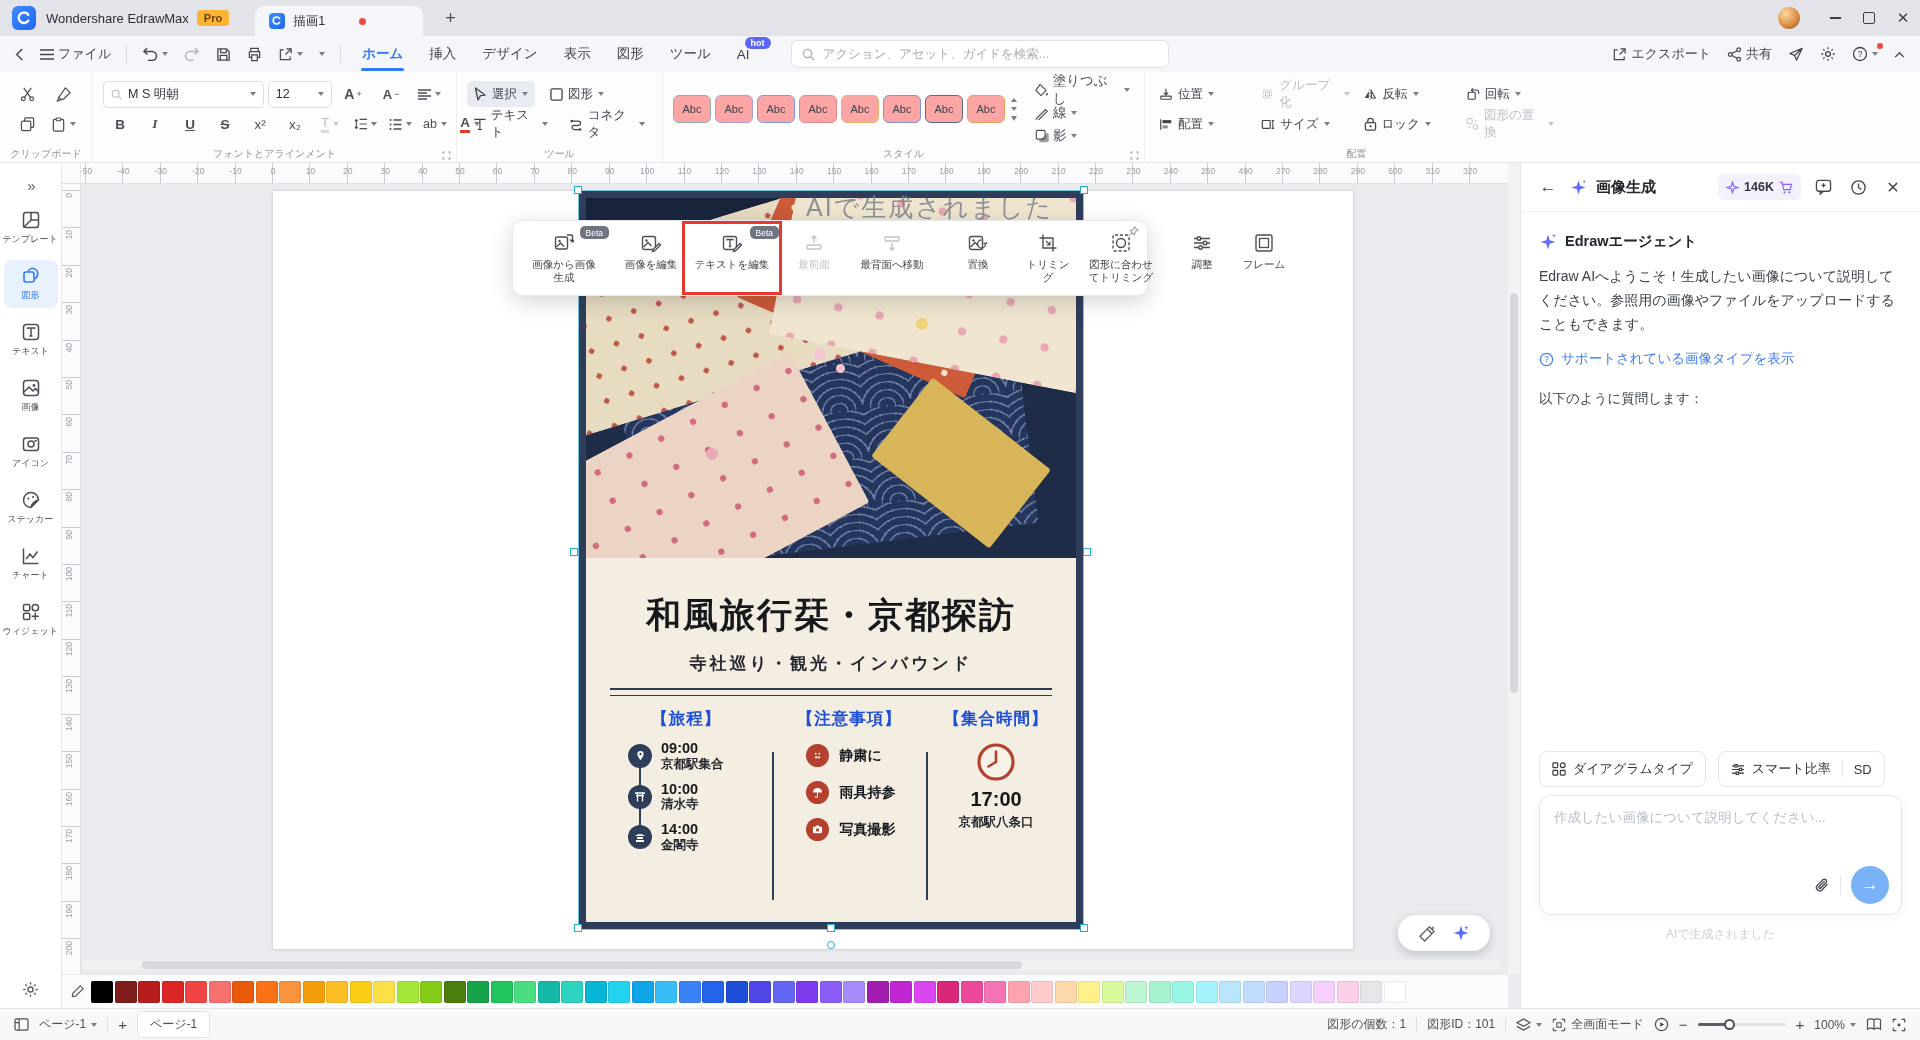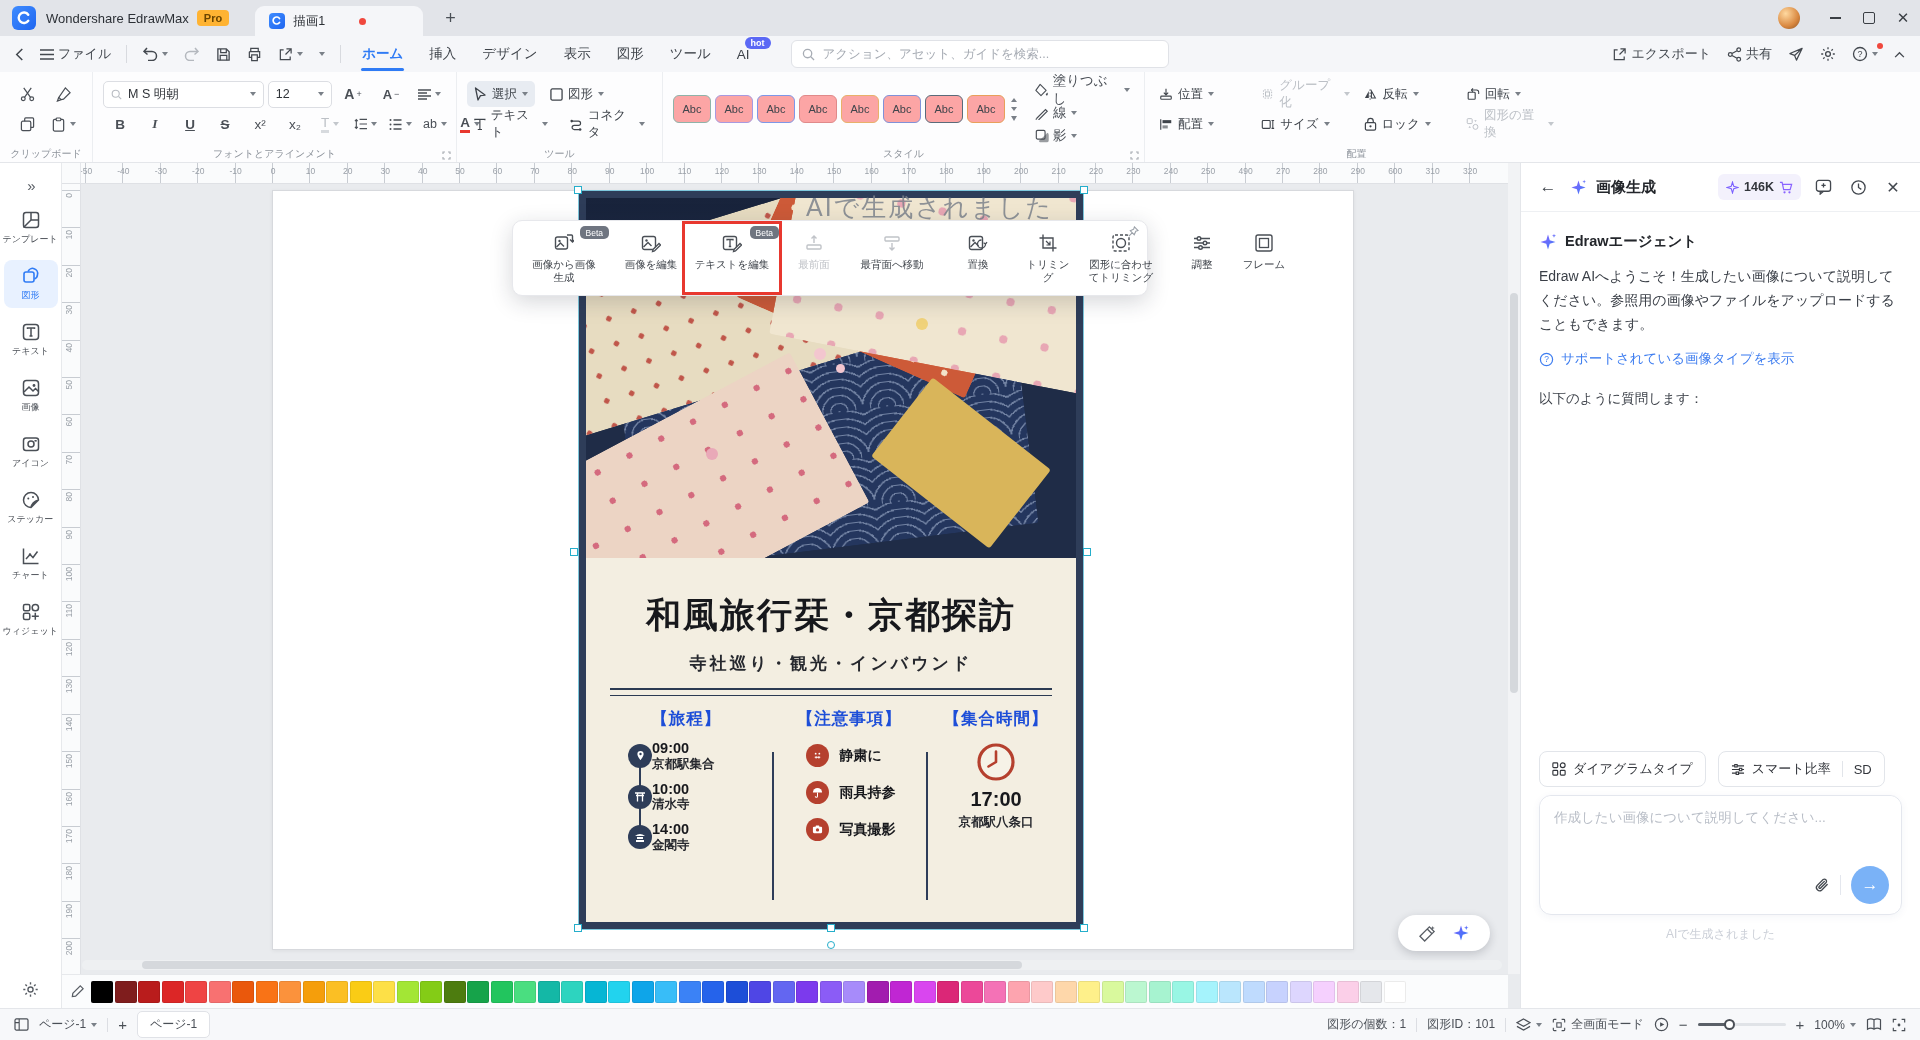--- a/index.html
+++ b/index.html
@@ -91,21 +91,21 @@
 .p-title{position:absolute;top:34px;left:0;right:0;text-align:center;font-family:"Liberation Serif","DejaVu Serif",serif;font-weight:700;font-size:35px;color:#17181c;letter-spacing:2px}
 .p-sub{position:absolute;top:94px;left:0;right:0;text-align:center;font-weight:700;font-size:17px;color:#26282e;letter-spacing:3px}
 .p-rule{position:absolute;top:130px;left:24px;right:24px;height:5px;border-top:2px solid #2b3a52;border-bottom:1px solid #2b3a52}
 .p-cols{position:absolute;top:150px;left:14px;right:10px;bottom:8px;display:flex}
 .pcol{position:relative;box-sizing:border-box}
 .pcol h4{margin:0;text-align:center;font-size:16.5px;color:#1d4ed8;letter-spacing:1px}
 .pdiv{position:absolute;top:44px;bottom:14px;width:1.5px;background:#2e3d59}
 .itin{width:37%}
 .itin .rows{position:relative;margin:10px 0 0 28px}
 .itin .vline{position:absolute;left:11px;top:10px;bottom:16px;width:2px;background:#2e3d59}
-.it-row{display:flex;align-items:center;margin-bottom:9px;position:relative}
+.it-row{display:flex;align-items:center;gap:9px;margin-bottom:9px;position:relative}
 .it-ic{width:24px;height:24px;border-radius:50%;background:#2e3d59;display:flex;align-items:center;justify-content:center;flex:none}
 .it-time{font-weight:700;font-size:14.5px;color:#17181c;line-height:1.15}
 .it-place{font-weight:700;font-size:12.5px;color:#26282e;line-height:1.2}
 .notes{width:33%}
 .nt-rows{margin:14px 0 0 34px}
 .nt-row{display:flex;align-items:center;gap:10px;margin-bottom:14px}
 .nt-ic{width:23px;height:23px;border-radius:50%;background:#b5402e;display:flex;align-items:center;justify-content:center;flex:none}
 .nt-label{font-weight:700;font-size:14px;color:#17181c}
 .meet{width:30%;text-align:center}
 .meet .clock{margin:12px auto 6px}

